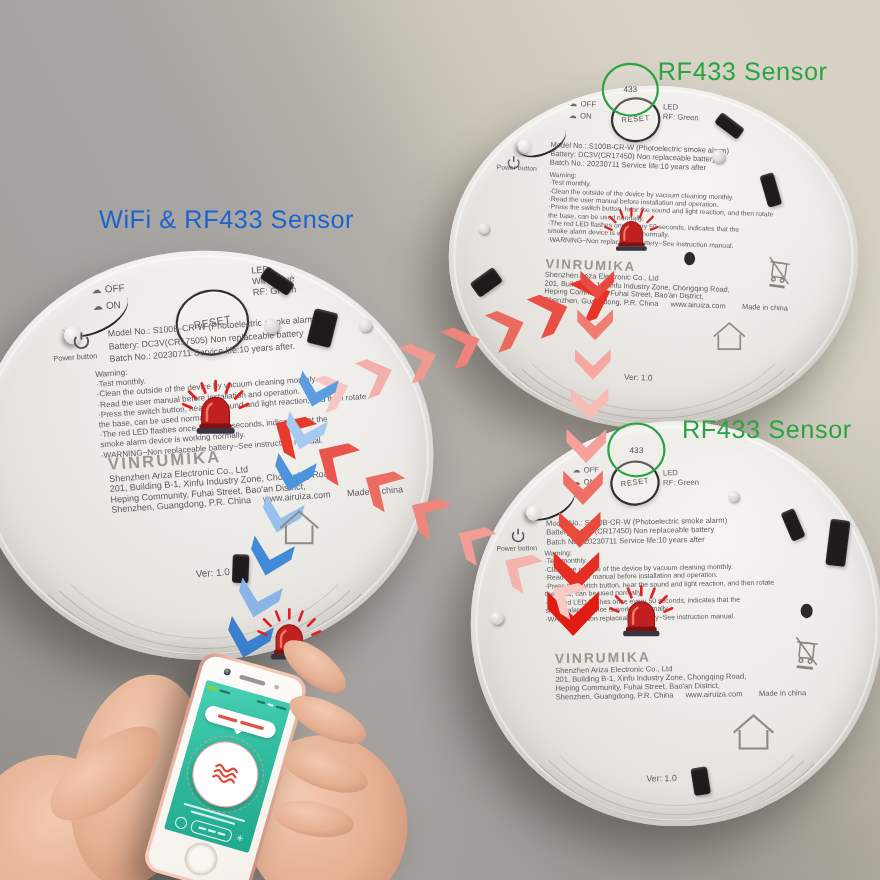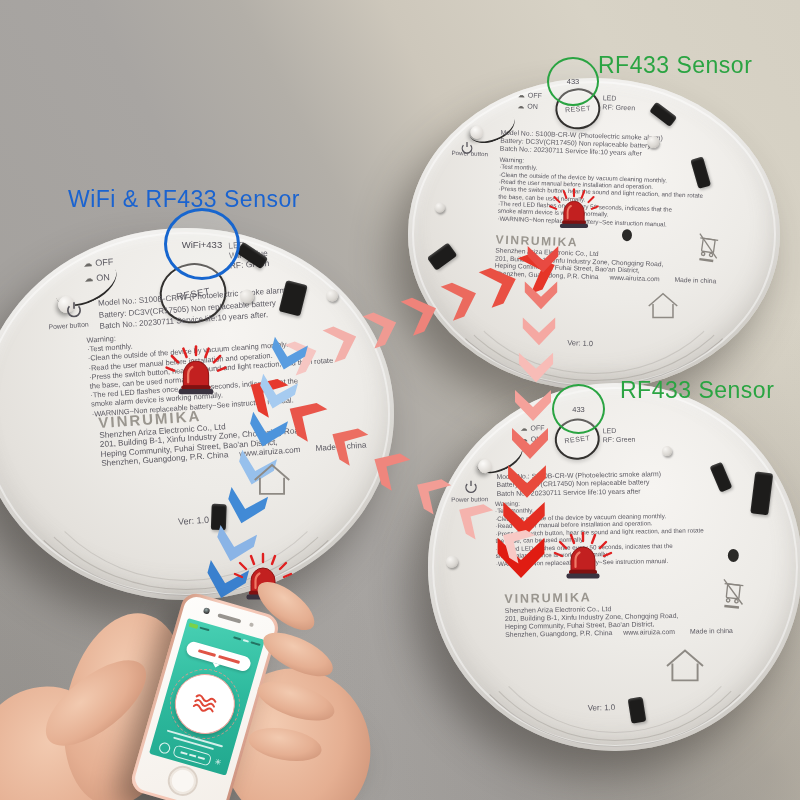--- a/index.html
+++ b/index.html
@@ -130,23 +130,20 @@
           <div><span>Shenzhen, Guangdong, P.R. China</span><span class="web">www.airuiza.com</span><span class="madein">Made in china</span></div>
         </div>
         <div class="tb ver" style="left:176px;top:288px;width:64px;font-size:9px">Ver: 1.0</div>
         <div class="slot" style="left:270px;top:26px;width:30px;height:13px;transform:rotate(38deg)"></div>
         <div class="slot" style="left:312px;top:62px;width:22px;height:32px;transform:rotate(18deg)"></div>
         <div class="slot" style="left:226px;top:278px;width:15px;height:26px;transform:rotate(6deg)"></div>
         <div class="screw" style="left:270px;top:66px;width:14px;height:14px"></div>
         <div class="screw" style="left:356px;top:72px;width:12px;height:12px"></div>
       </div>
     </div>
-    <div class="badge blue" style="left:186px;top:-20px;width:70px;height:66px;font-size:9.5px">
-        <span>WiFi+433</span>
-      </div>
   </div>
 
   <div class="device" style="left:408px;top:78px;width:372px;height:312px;z-index:11">
     <div class="disc">
       <div class="rim r1"></div>
       <div class="rim r2"></div>
       <div class="rim r3"></div>
       <div class="print" style="transform:rotate(2deg)">
         <div class="reset" style="left:143px;top:11px;width:41px;height:37px;font-size:7px">RESET</div>
         <div class="tb cloudrow" style="left:105px;top:14px;font-size:7px;line-height:11px">
@@ -335,21 +332,21 @@
     <use href="#house" transform="translate(685 666) scale(1.2)"></use>
     <use href="#weee" transform="translate(708 248) rotate(8)"></use>
     <use href="#weee" transform="translate(733 594) rotate(6) scale(1.05)"></use>
 
     <use href="#siren" transform="translate(196 377) scale(1.05)"></use>
     <use href="#siren" transform="translate(574 214) scale(0.85)"></use>
     <use href="#siren" transform="translate(583 562) scale(1)"></use>
     <use href="#siren" transform="translate(263 583) scale(1)"></use>
   </svg>
 
-  <div class="title" style="left:68px;top:186px;color:#1a63d0">WiFi &amp; RF433 Sensor</div>
+  <div class="title" style="left:90px;top:186px;color:#1a63d0">WiFi &amp; RF433 Sensor</div>
   <div class="title" style="left:598px;top:52px;color:#2aa442">RF433 Sensor</div>
   <div class="title" style="left:620px;top:377px;color:#2aa442">RF433 Sensor</div>
 
   <div class="handshadow"></div>
   <div class="skin wrist"></div>
   <div class="skin palmL"></div>
   <div class="skin palmR"></div>
 
   <div class="phone">
     <div class="face">

